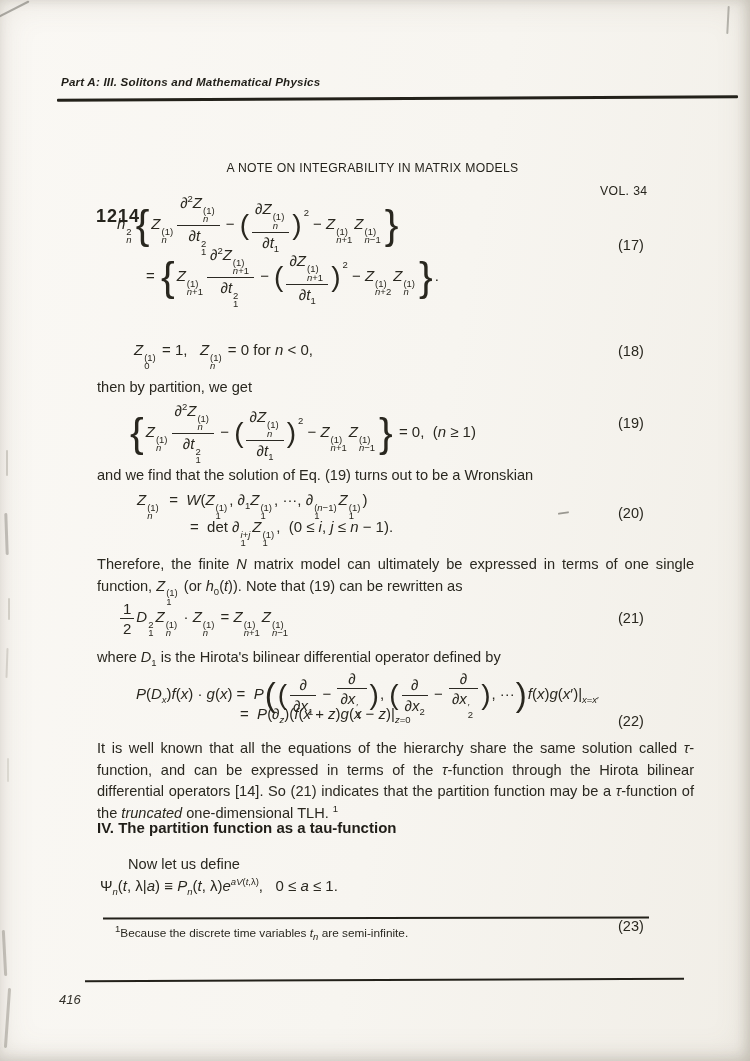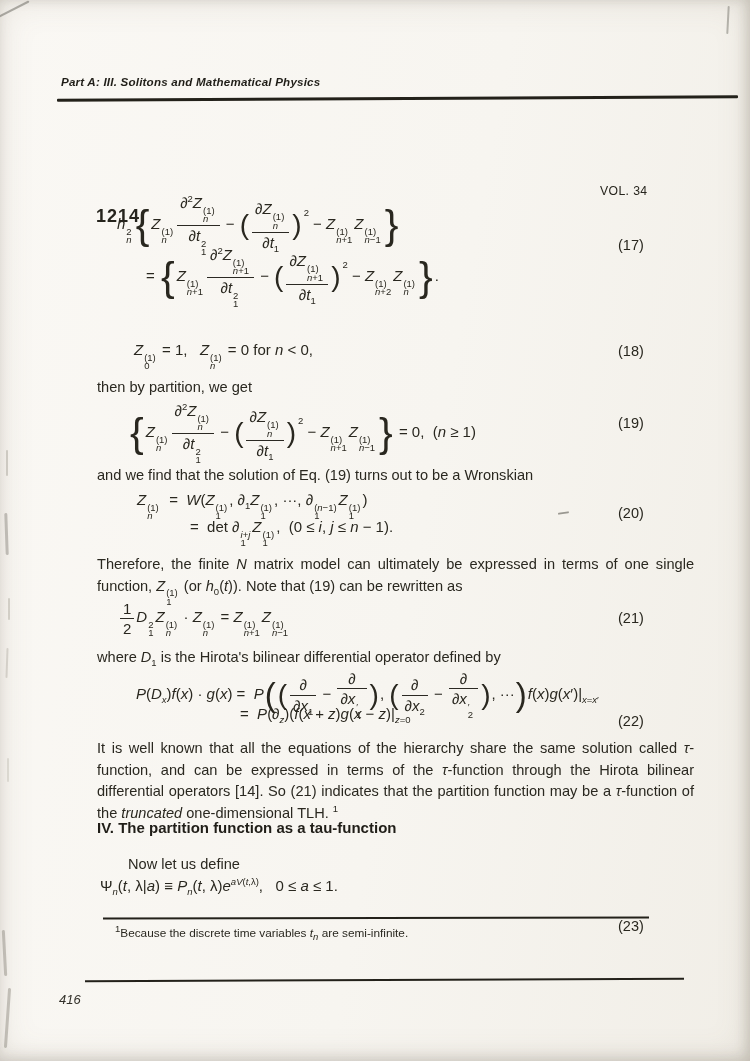--- a/index.html
+++ b/index.html
@@ -48,20 +48,21 @@
   <div class="artifact" style="left:8px;top:598px;width:2px;height:22px;background:#aaa69c;opacity:.45;"></div>
   <div class="artifact" style="left:6px;top:648px;width:2px;height:30px;background:#aaa69c;opacity:.4;transform:rotate(2deg);"></div>
   <div class="artifact" style="left:7px;top:758px;width:2px;height:24px;background:#b2aea4;opacity:.35;"></div>
   <div class="artifact" style="left:3px;top:930px;width:3px;height:46px;background:#918d84;opacity:.5;transform:rotate(-3deg);"></div>
   <div class="artifact" style="left:6px;top:988px;width:3px;height:60px;background:#918d84;opacity:.5;transform:rotate(4deg);"></div>
   <div class="artifact" style="left:558px;top:512px;width:11px;height:2.4px;background:#5d5b54;opacity:.6;transform:rotate(-8deg);"></div>
 
   <div class="abs running-head">Part A: III. Solitons and Mathematical Physics</div>
   <div class="rule hdr-rule"></div>
   <div class="abs pnum-top">1214</div>
+  <div class="abs title">A NOTE ON INTEGRABILITY IN MATRIX MODELS</div>
   <div class="abs vol">VOL. 34</div>
 
   <div class="eqrow" style="left:117px;top:194px;"><i>h</i><span class="ss">
         <span>2</span>
         <span><i>n</i></span>
       </span><span class="big">{</span><i>Z</i><span class="ss">
         <span>(1)</span>
         <span><i>n</i></span>
       </span><span class="frac">
         <span class="num">∂<sup>2</sup><i>Z</i><span class="ss">

